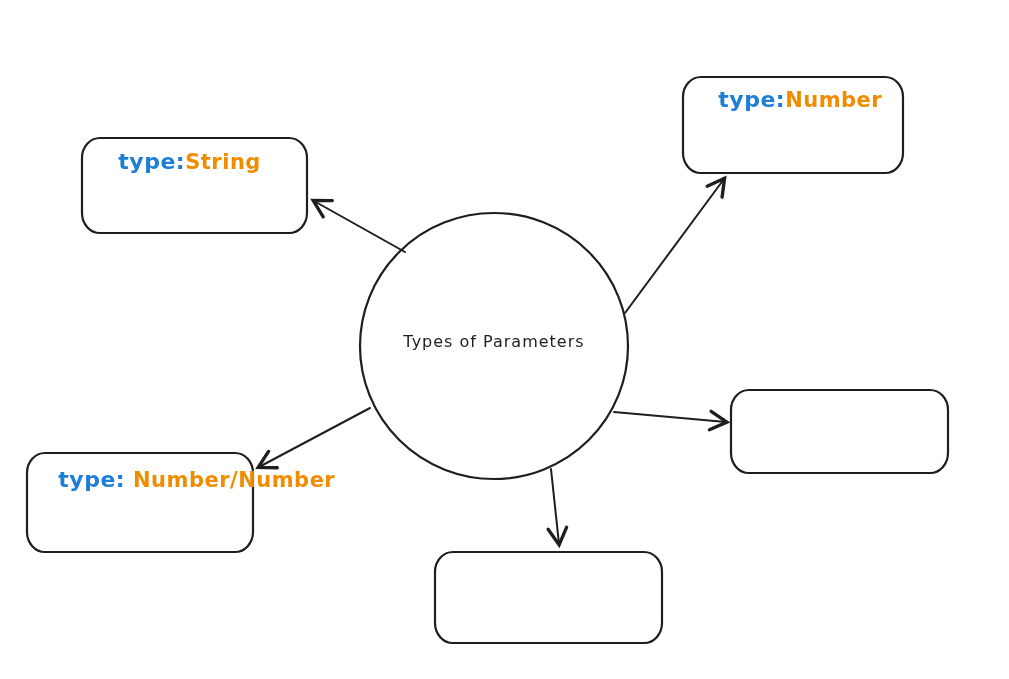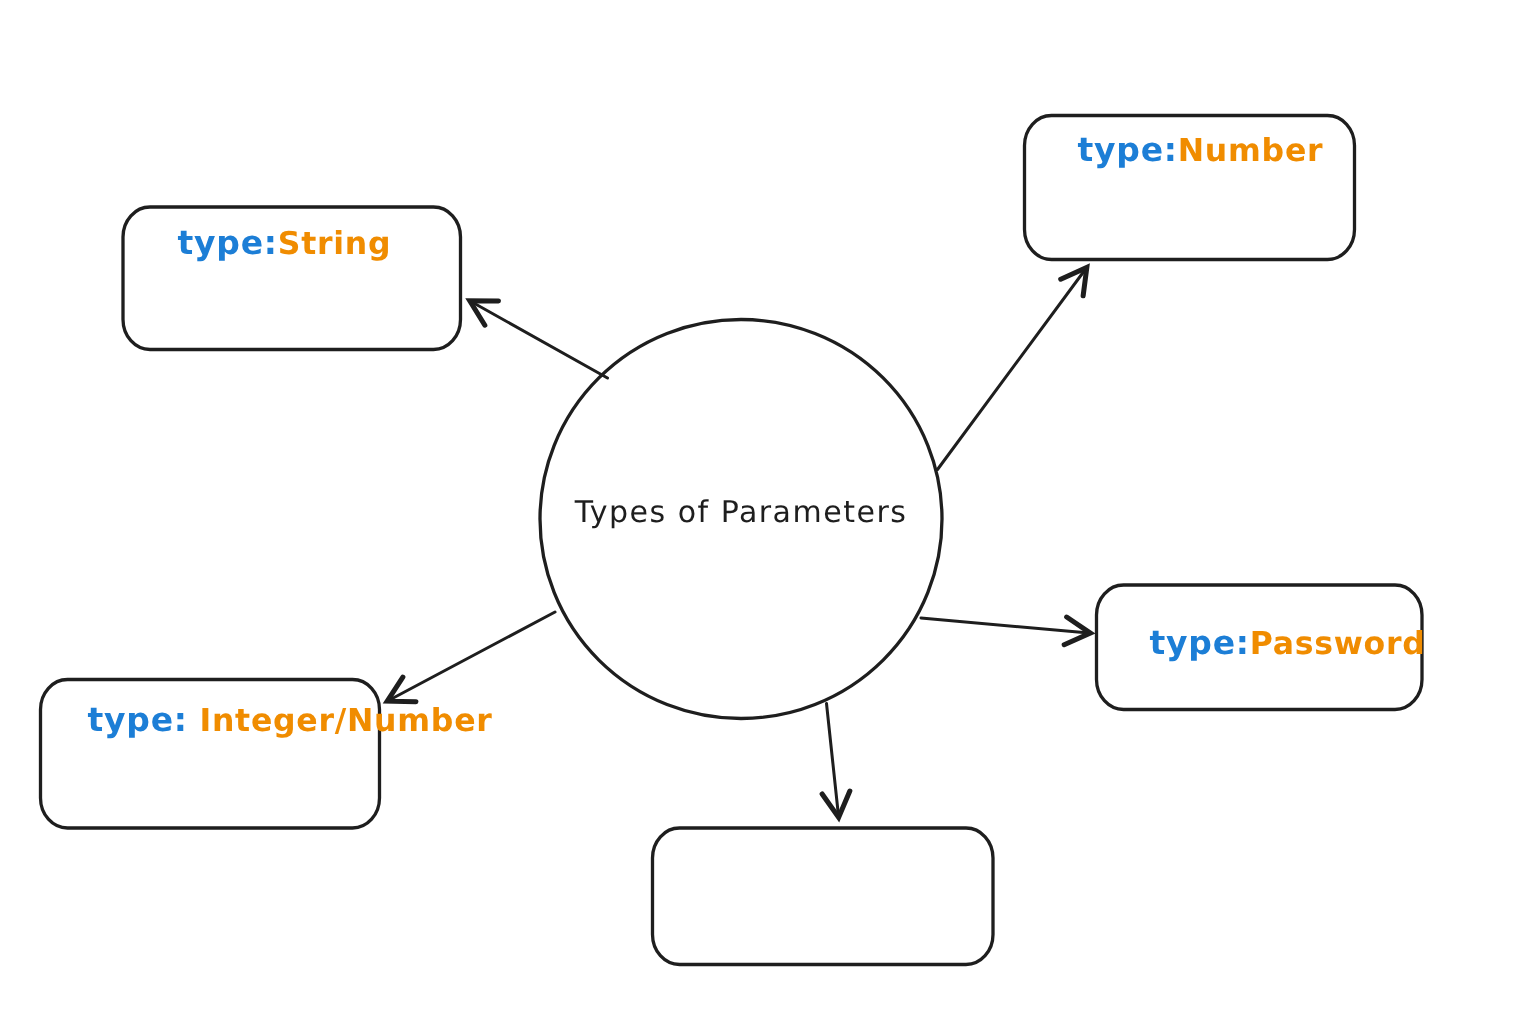--- a/index.html
+++ b/index.html
@@ -33,21 +33,21 @@
     font-weight: 600;
   }
   .type-value {
     color: var(--color-value, #f08c00);
     font-size: 21px;
     font-weight: 600;
   }
   .center-label {
     position: absolute;
     color: var(--color-stroke, #1e1e1e);
-    font-size: 20px;
+    font-size: 16px;
     font-weight: 500;
     letter-spacing: 1px;
     white-space: pre;
     transform: translate(-50%, -50%);
   }
   .shape {
     fill: #ffffff;
     stroke: var(--color-stroke, #1e1e1e);
     stroke-width: 2.2;
   }
@@ -88,22 +88,19 @@
   <div class="center-label" style="left:494px; top:341px;">Types of Parameters</div>
 
   <div class="node-label" style="left:96px; top:163px;">
     <span class="type-prefix">type:</span><span class="type-value">String</span>
   </div>
 
   <div class="node-label" style="left:696px; top:101px;">
     <span class="type-prefix">type:</span><span class="type-value">Number</span>
   </div>
 
-  <div class="node-label" style="left:744px; top:430px;">
-    <span class="type-prefix">type:</span><span class="type-value">Password</span>
-  </div>
 
   <div class="node-label" style="left:36px; top:481px;">
-    <span class="type-prefix">type:</span><span class="type-value"> Integer/Number</span>
+    <span class="type-prefix">type:</span><span class="type-value"> Number/Number</span>
   </div>
 
 
 </div>
 
 </body></html>

